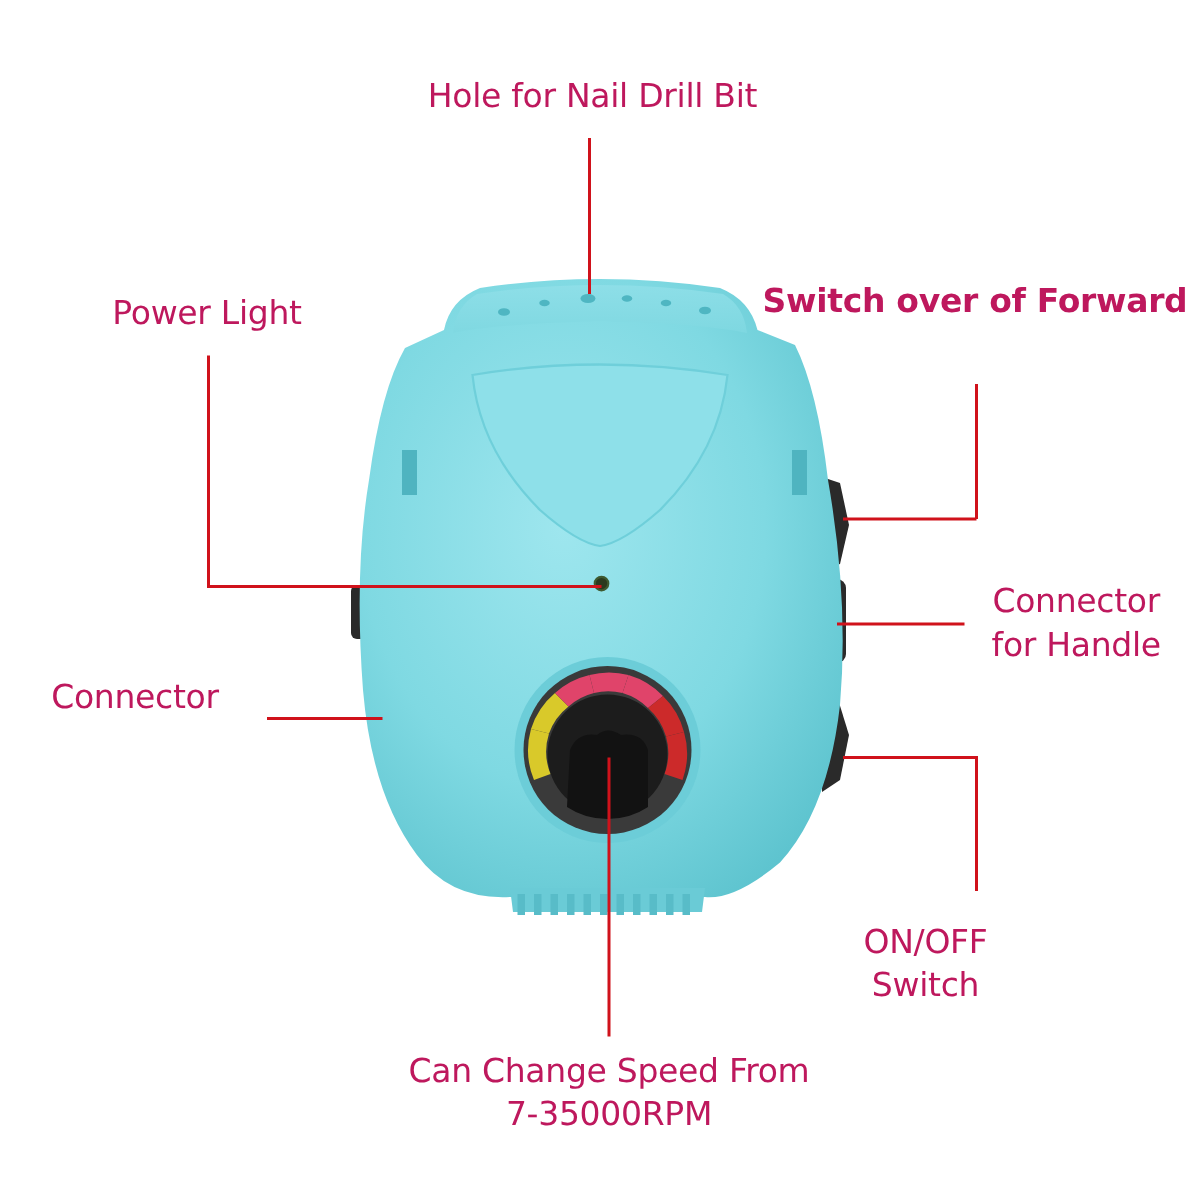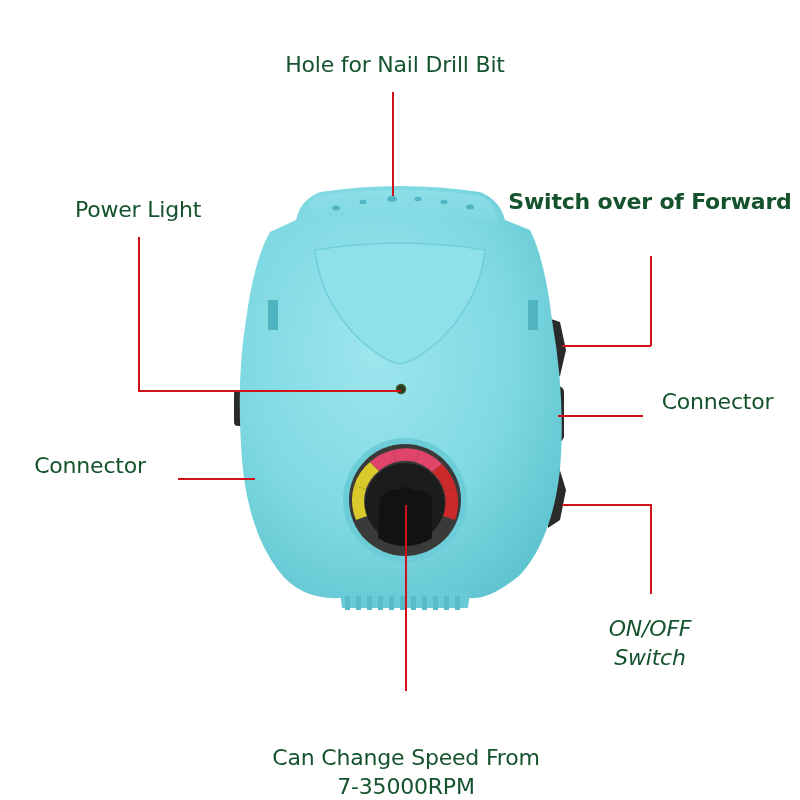--- a/index.html
+++ b/index.html
@@ -1,17 +1,17 @@
 <!DOCTYPE html>
 <html><head>
 <meta charset="utf-8">
 <style>
   html,body{margin:0;padding:0;background:#fff;}
   #stage{position:relative;width:800px;height:800px;background:#ffffff;overflow:hidden;
-    font-family:"DejaVu Sans","Liberation Sans",sans-serif;color:#14532d;}
+    font-family:"DejaVu Sans","Liberation Sans",sans-serif;color:#be185d;}
   .label{position:absolute;font-size:22px;line-height:29px;text-align:center;white-space:nowrap;letter-spacing:-0.2px;}
   .line{position:absolute;background:#d0121b;}
   svg{position:absolute;left:0;top:0;}
 </style>
 </head>
 <body>
 
 <div id="stage">
 
   <svg width="800" height="800" viewBox="0 0 800 800">
@@ -114,29 +114,30 @@
   <div class="label" style="left:48px;top:195px;width:180px;">
     <div>Power Light</div>
   </div>
 
   <div class="label" style="left:505px;top:187px;width:290px;font-weight:bold;">
     <div>Switch over of Forward</div>
   </div>
 
   <div class="label" style="left:645px;top:387px;width:145px;">
     <div>Connector</div>
+    <div>for Handle</div>
   </div>
 
   <div class="label" style="left:14px;top:451px;width:152px;">
     <div>Connector</div>
   </div>
 
-  <div class="label" style="left:585px;top:614px;width:130px;font-style:italic;">
+  <div class="label" style="left:552px;top:614px;width:130px;">
     <div>ON/OFF</div>
     <div>Switch</div>
   </div>
 
-  <div class="label" style="left:240px;top:700px;width:332px;margin-top:43px;">
+  <div class="label" style="left:240px;top:700px;width:332px;">
     <div>Can Change Speed From</div>
     <div>7-35000RPM</div>
   </div>
 
 </div>
 
 </body></html>

